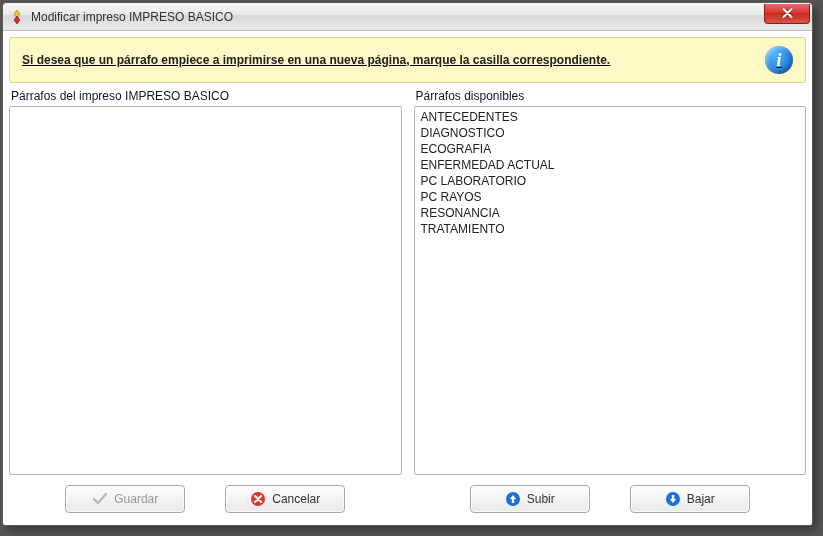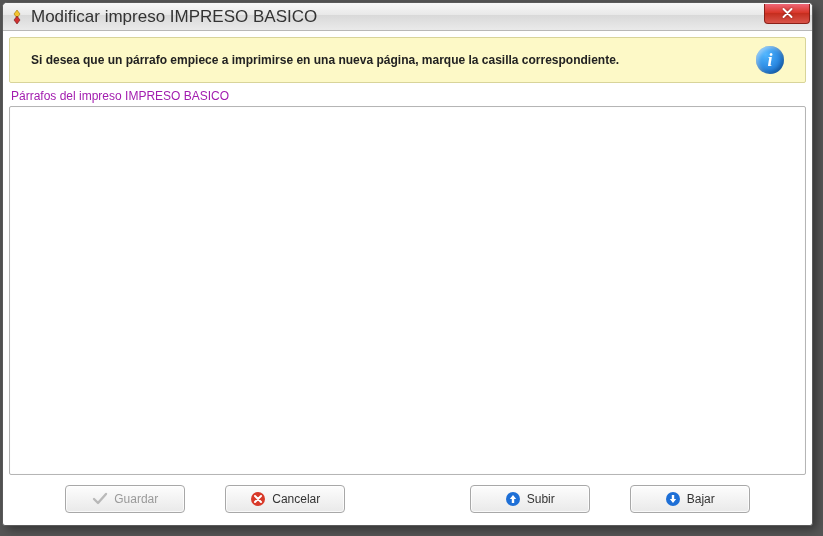--- a/index.html
+++ b/index.html
@@ -42,43 +42,44 @@
     padding: 0 0 0 6px;
     position: relative;
   }
   .app-icon {
     width: 16px; height: 16px;
     margin-right: 6px;
     display: flex; align-items: center; justify-content: center;
   }
   .title-text {
     color: #333;
-    font-size: 17px;
+    font-size: 12px;
     flex: 1;
   }
   .win-btns { display: flex; height: 20px; margin-right: 2px; margin-top: -6px;}
   .win-close {
     width: 46px; height: 20px;
     background: linear-gradient(to bottom, #e67 0%, #d9372a 45%, #c42b1c 46%, #d9544a 100%);
     border: 1px solid #8a2018;
     border-top: none;
     border-radius: 0 0 4px 4px;
     display: flex; align-items: center; justify-content: center;
     color: #fff;
   }
   .win-close svg { filter: drop-shadow(0 0 1px rgba(0,0,0,.4)); }
 
   .info-banner {
     margin: 6px 6px 0 6px;
     background: #fdf9c7;
     border: 1px solid #d8d49a;
-    padding: 8px 21px;
+    padding: 8px 12px;
     display: flex;
     align-items: center;
     border-radius: 2px;
+    text-decoration: underline;
   }
   .info-text { flex: 1; color: #222; line-height: 1.35; }
   .info-text b { font-weight: bold; }
   .info-icon-wrap {
     width: 28px; height: 28px;
     border-radius: 50%;
     background: radial-gradient(circle at 35% 30%, #4fb6ff, #0b62c9);
     display: flex; align-items: center; justify-content: center;
     color: #fff;
     font-weight: bold;
@@ -95,21 +96,21 @@
     gap: 12px;
     min-height: 0;
   }
   .col {
     flex: 1;
     display: flex;
     flex-direction: column;
     min-width: 0;
   }
   .col-label {
-    color: #a21caf;
+    color: #0f172a;
     padding: 2px 2px 3px 2px;
   }
   .listbox {
     flex: 1;
     border: 1px solid #b5b5b5;
     background: #fff;
     padding: 2px 4px;
     overflow: auto;
     border-radius: 2px;
     box-shadow: inset 0 0 1px rgba(0,0,0,.08);
@@ -183,20 +184,33 @@
       <b>Si desea que un párrafo empiece a imprimirse en una nueva página, marque la casilla correspondiente.</b><br>
     </div>
     <div class="info-icon-wrap">i</div>
   </div>
 
   <div class="content">
     <div class="col">
       <div class="col-label">Párrafos del impreso IMPRESO BASICO</div>
       <div class="listbox" id="left-list"></div>
     </div>
+    <div class="col">
+      <div class="col-label">Párrafos disponibles</div>
+      <div class="listbox" id="right-list">
+          <div class="list-item">ANTECEDENTES</div>
+          <div class="list-item">DIAGNOSTICO</div>
+          <div class="list-item">ECOGRAFIA</div>
+          <div class="list-item">ENFERMEDAD ACTUAL</div>
+          <div class="list-item">PC LABORATORIO</div>
+          <div class="list-item">PC RAYOS</div>
+          <div class="list-item">RESONANCIA</div>
+          <div class="list-item">TRATAMIENTO</div>
+        </div>
+    </div>
   </div>
 
   <div class="button-row">
     <div class="half">
       <div class="btn disabled">
         <span class="ico">
           <svg width="16" height="16" viewBox="0 0 16 16">
             <path d="M2 8 L6 12 L14 3" stroke="#8a8a8a" stroke-width="2.4" fill="none" stroke-linecap="round" stroke-linejoin="round"></path>
           </svg>
         </span>

